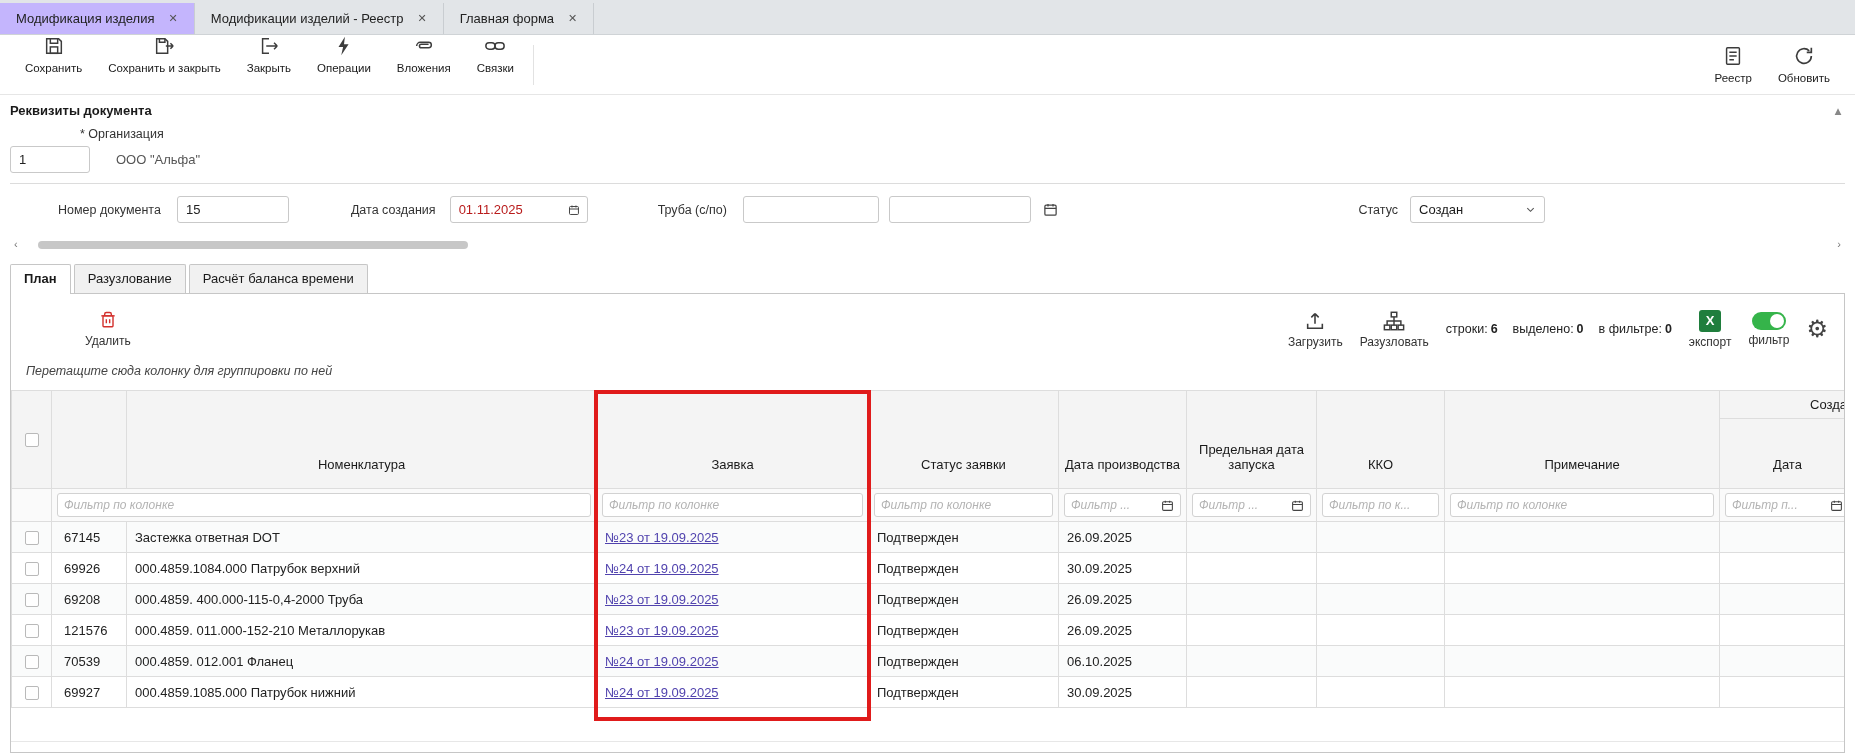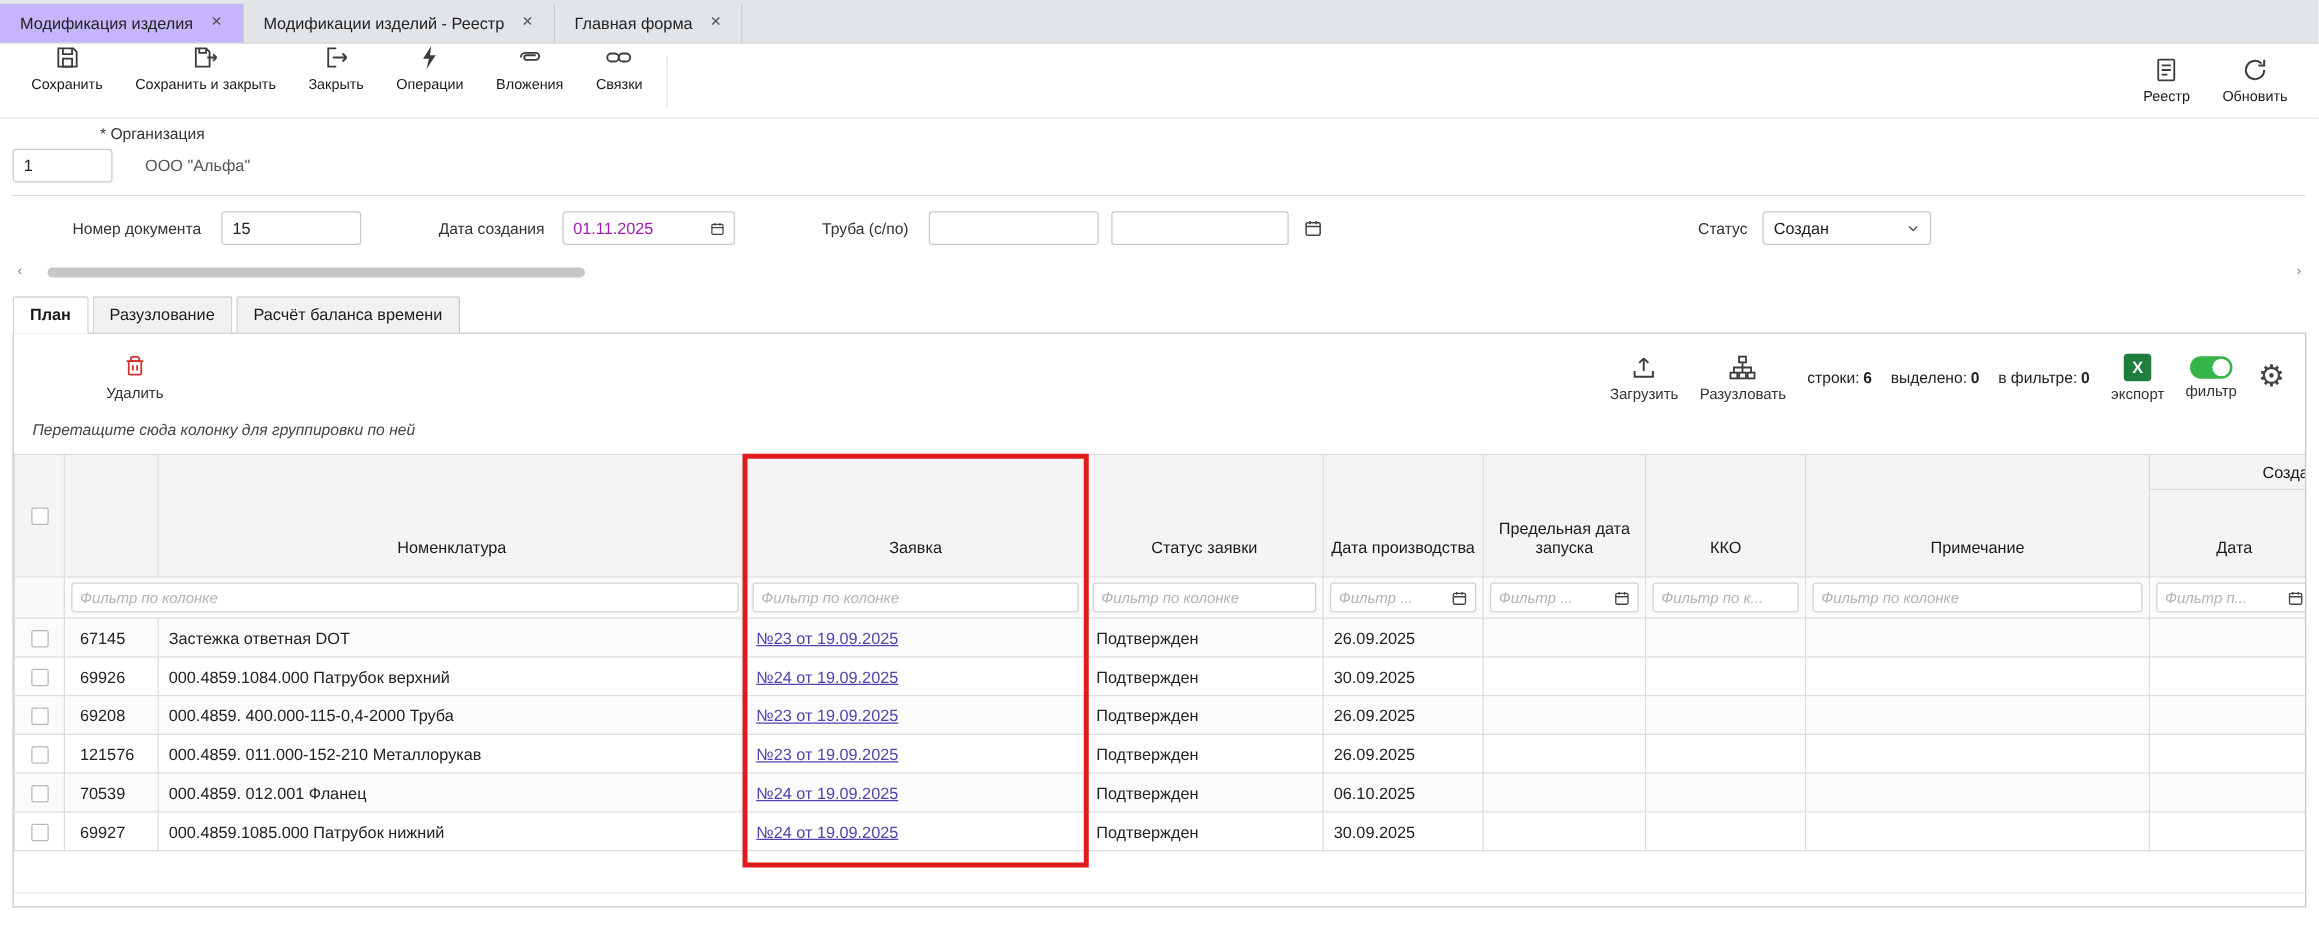--- a/index.html
+++ b/index.html
@@ -26,21 +26,21 @@
   .collapse { margin-left:auto; color:#888; font-size:12px; }
   .form { padding:0 10px; }
   .org-label { margin-left:70px; padding:5px 0 5px; font-size:12.5px; color:#333; }
   .org-row { display:flex; align-items:center; padding-bottom:10px; border-bottom:1px solid #dcdcdc; }
   .inp { border:1px solid #c9c9c9; border-radius:3px; height:27px; padding:0 8px; font-size:13px; font-family:inherit; color:#222; background:#fff; outline:none; }
   .org-id { width:80px; }
   .org-name { margin-left:26px; color:#555; }
   .form-row2 { display:flex; align-items:center; padding:12px 0 11px; }
   .flabel { color:#333; font-size:12.5px; white-space:nowrap; }
   .date-wrap { display:flex; align-items:center; border:1px solid #c9c9c9; border-radius:3px; height:27px; padding:0 7px 0 8px; gap:6px; background:#fff; }
-  .date-wrap input { border:none; outline:none; width:100%; font-family:inherit; font-size:13px; color:#a21caf; }
+  .date-wrap input { border:none; outline:none; width:100%; font-family:inherit; font-size:13px; color:#b91c1c; }
   .select { display:flex; align-items:center; justify-content:space-between; border:1px solid #c9c9c9; border-radius:3px; height:27px; padding:0 8px; width:135px; background:#fff; }
 
   
   .hscroll { position:relative; height:15px; margin-top:3px; }
   .hs-arrow { position:absolute; top:1px; font-size:11px; color:#777; }
   .hs-arrow.left { left:4px; } .hs-arrow.right { right:4px; }
   .hs-thumb { position:absolute; left:28px; top:4px; width:430px; height:8px; background:#c7c7c7; border-radius:4px; }
 
   
   .view-tabs { display:flex; align-items:flex-end; padding:12px 0 0 10px; }
@@ -178,20 +178,24 @@
           <svg width="22" height="22" viewBox="0 0 24 24" fill="none" stroke="#3c3c3c" stroke-width="1.8">
               <path d="M20 12a8 8 0 11-2.3-5.6"></path>
               <path d="M20 3v5h-5"></path>
             </svg>
         </span>
         <span class="lbl">Обновить</span>
       </div>
     </div>
   </div>
 
+  <div class="sec-hdr">
+    <span>Реквизиты документа</span>
+    <span class="collapse">▴</span>
+  </div>
 
   <div class="form">
     <div class="org-label">* Организация</div>
     <div class="org-row">
       <input class="inp org-id" value="1" style="">
       <span class="org-name">ООО "Альфа"</span>
     </div>
 
     <div class="form-row2">
       <span class="flabel" style="margin-left:48px;">Номер документа</span>

